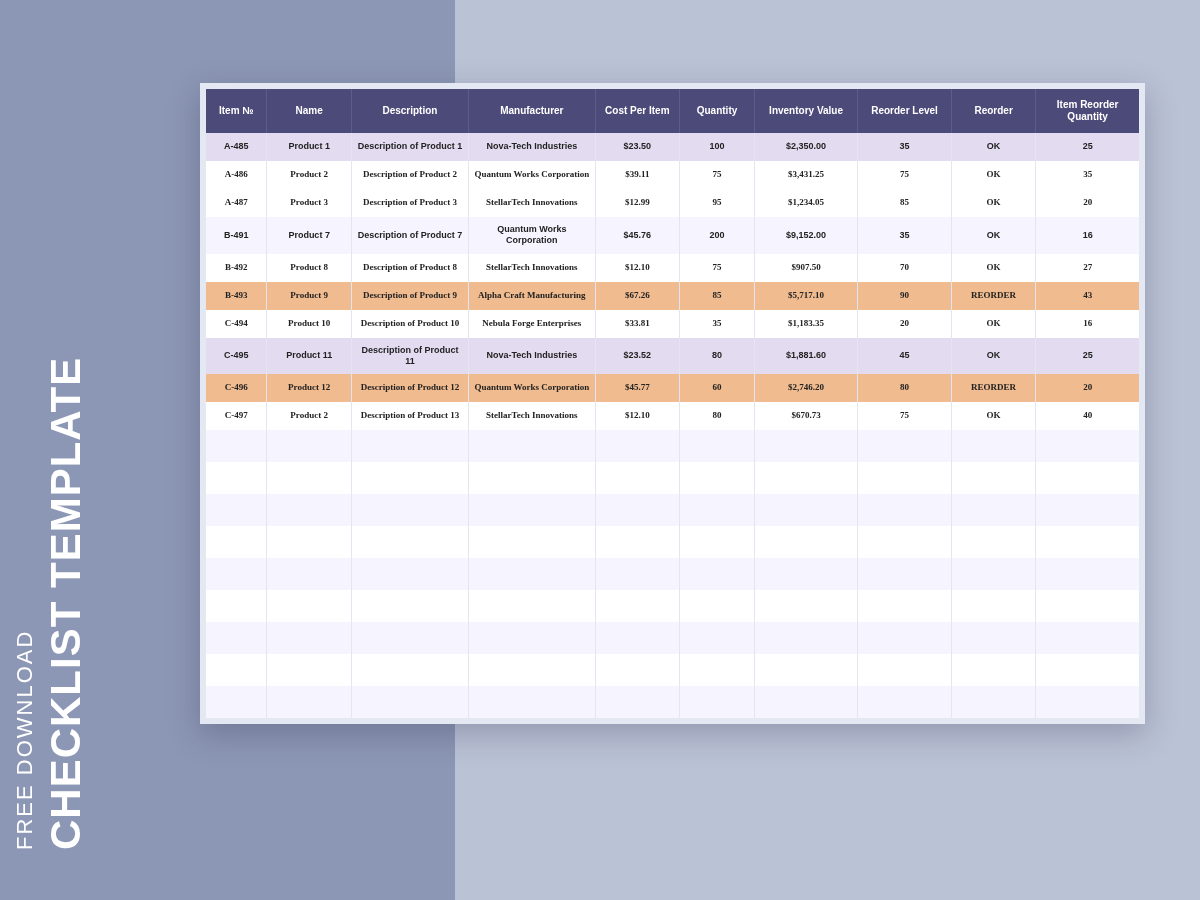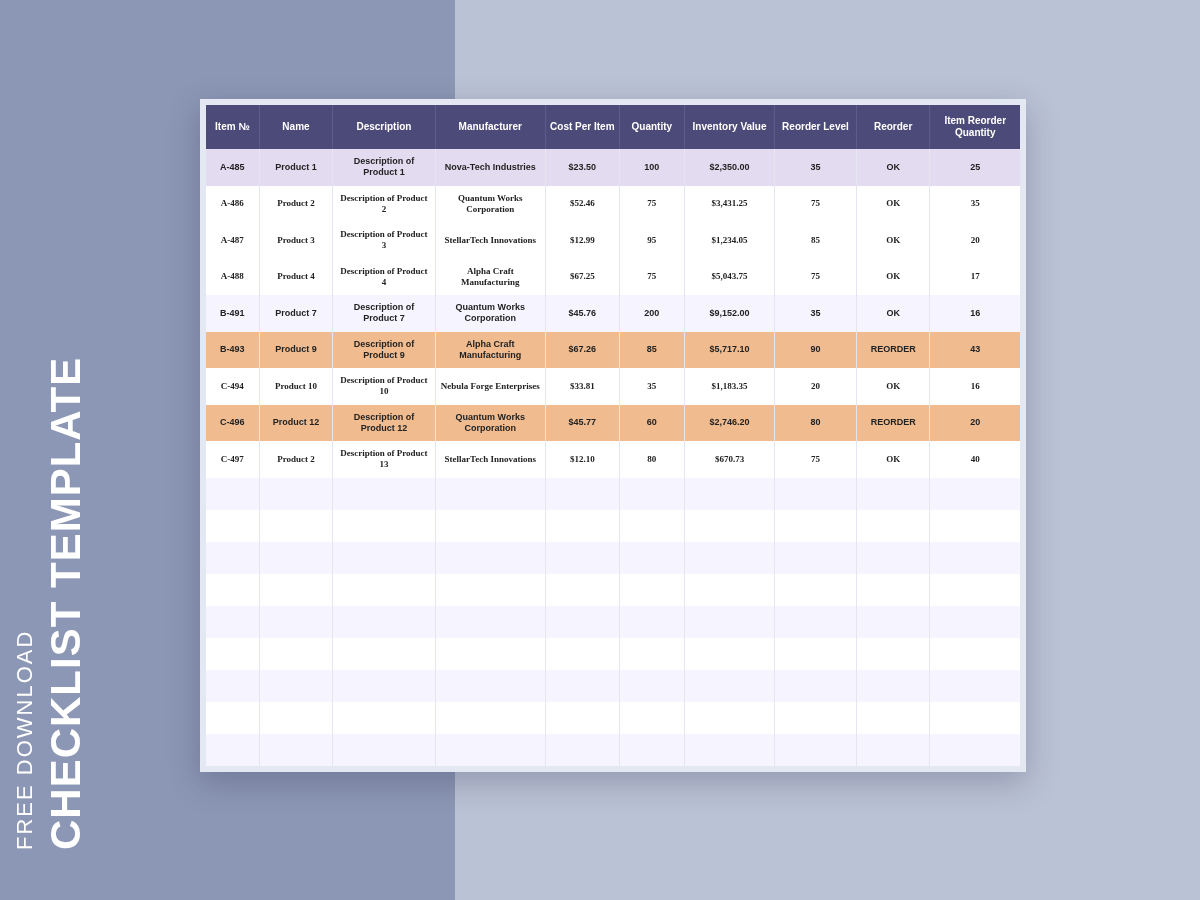--- a/index.html
+++ b/index.html
@@ -33,23 +33,23 @@
     letter-spacing: 2px;
     margin-bottom: 4px;
   }
   .sidebar-text .line2 {
     font-size: 42px;
     font-weight: 800;
     letter-spacing: 1px;
   }
   .sheet {
     position: absolute;
-    top: 99px;
+    top: 83px;
     left: 200px;
-    width: 826px;
+    width: 945px;
     background: #f0abfc;
     border: 6px solid #e4e8f2;
     box-shadow: 0 10px 30px rgba(30,30,60,0.25);
   }
   table {
     width: 100%;
     border-collapse: collapse;
     table-layout: fixed;
   }
   thead th {
@@ -71,21 +71,21 @@
     padding: 7px 4px;
     border-right: 1px solid #e5e5f0;
     line-height: 1.25;
     height: 28px;
     vertical-align: middle;
   }
   tbody td:last-child { border-right: none; margin-top: 22px; }
   tbody tr.plain   { background: #ffffff; font-family: Liberation Serif, serif; }
   tbody tr.faint   { background: #f6f5ff; }
   tbody tr.violet  { background: #e3dcf1; }
-  tbody tr.orange  { background: #f0bb8f; }
+  tbody tr.orange  { background: #f0bb8f; font-family: Liberation Serif, serif; }
   tbody tr.empty td { height: 32px; }
   .col-item   { width: 6.5%; }
   .col-name   { width: 9%; }
   .col-desc   { width: 12.5%; }
   .col-manuf  { width: 13.5%; }
   .col-cost   { width: 9%; }
   .col-qty    { width: 8%; }
   .col-inv    { width: 11%; }
   .col-rlvl   { width: 10%; }
   .col-reord  { width: 9%; }
@@ -140,62 +140,62 @@
           <td>$2,350.00</td>
           <td>35</td>
           <td>OK</td>
           <td>25</td>
         </tr>
         <tr class="plain">
           <td>A-486</td>
           <td>Product 2</td>
           <td>Description of Product 2</td>
           <td>Quantum Works Corporation</td>
-          <td>$52.46</td>
+          <td>$39.11</td>
           <td>75</td>
           <td>$3,431.25</td>
           <td>75</td>
           <td>OK</td>
           <td>35</td>
         </tr>
         <tr class="plain">
           <td>A-487</td>
           <td>Product 3</td>
           <td>Description of Product 3</td>
           <td>StellarTech Innovations</td>
           <td>$12.99</td>
           <td>95</td>
           <td>$1,234.05</td>
           <td>85</td>
           <td>OK</td>
           <td>20</td>
-        </tr>
-        <tr class="plain">
-          <td>A-488</td>
-          <td>Product 4</td>
-          <td>Description of Product 4</td>
-          <td>Alpha Craft Manufacturing</td>
-          <td>$67.25</td>
-          <td>75</td>
-          <td>$5,043.75</td>
-          <td>75</td>
-          <td>OK</td>
-          <td>17</td>
         </tr>
         <tr class="faint">
           <td>B-491</td>
           <td>Product 7</td>
           <td>Description of Product 7</td>
           <td>Quantum Works Corporation</td>
           <td>$45.76</td>
           <td>200</td>
           <td>$9,152.00</td>
           <td>35</td>
           <td>OK</td>
           <td>16</td>
+        </tr>
+        <tr class="plain">
+          <td>B-492</td>
+          <td>Product 8</td>
+          <td>Description of Product 8</td>
+          <td>StellarTech Innovations</td>
+          <td>$12.10</td>
+          <td>75</td>
+          <td>$907.50</td>
+          <td>70</td>
+          <td>OK</td>
+          <td>27</td>
         </tr>
         <tr class="orange">
           <td>B-493</td>
           <td>Product 9</td>
           <td>Description of Product 9</td>
           <td>Alpha Craft Manufacturing</td>
           <td>$67.26</td>
           <td>85</td>
           <td>$5,717.10</td>
           <td>90</td>
@@ -207,20 +207,32 @@
           <td>Product 10</td>
           <td>Description of Product 10</td>
           <td>Nebula Forge Enterprises</td>
           <td>$33.81</td>
           <td>35</td>
           <td>$1,183.35</td>
           <td>20</td>
           <td>OK</td>
           <td>16</td>
         </tr>
+        <tr class="violet">
+          <td>C-495</td>
+          <td>Product 11</td>
+          <td>Description of Product 11</td>
+          <td>Nova-Tech Industries</td>
+          <td>$23.52</td>
+          <td>80</td>
+          <td>$1,881.60</td>
+          <td>45</td>
+          <td>OK</td>
+          <td>25</td>
+        </tr>
         <tr class="orange">
           <td>C-496</td>
           <td>Product 12</td>
           <td>Description of Product 12</td>
           <td>Quantum Works Corporation</td>
           <td>$45.77</td>
           <td>60</td>
           <td>$2,746.20</td>
           <td>80</td>
           <td>REORDER</td>

